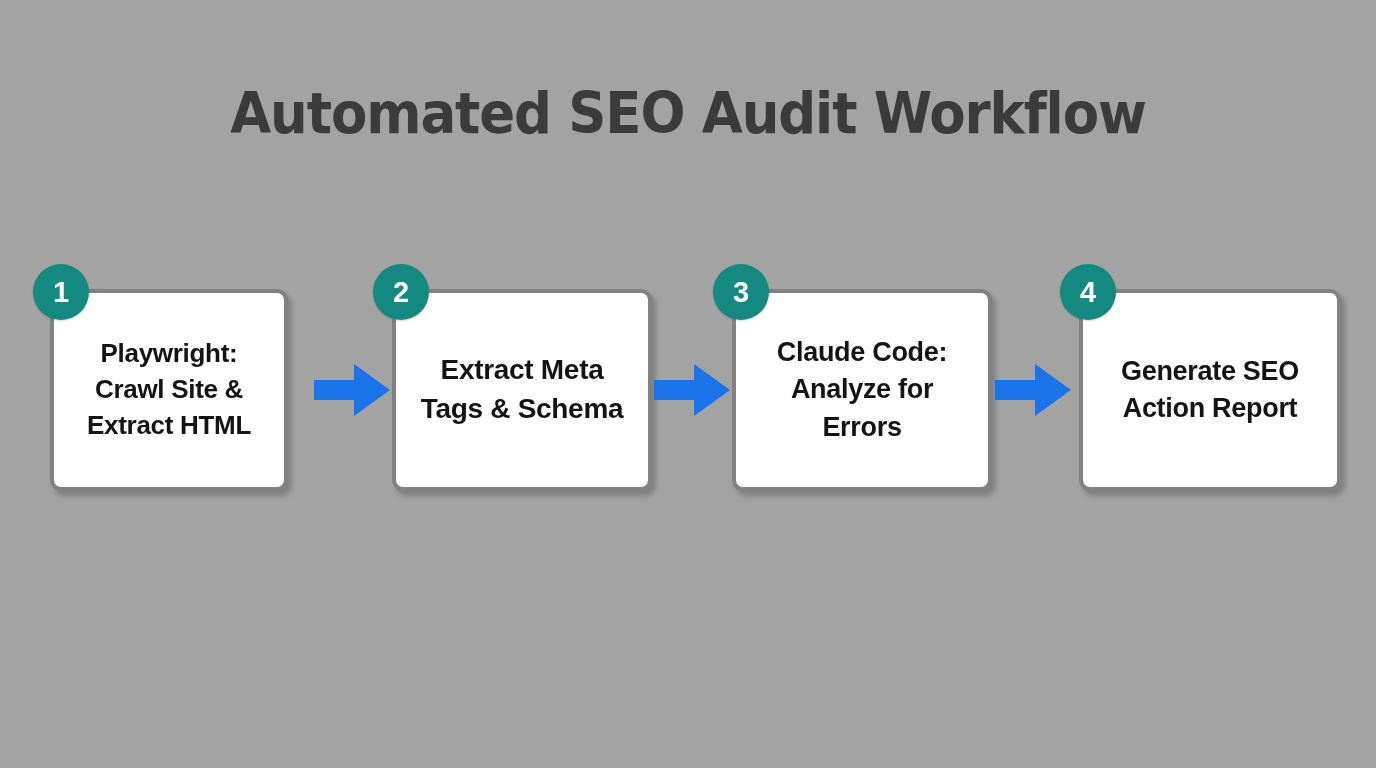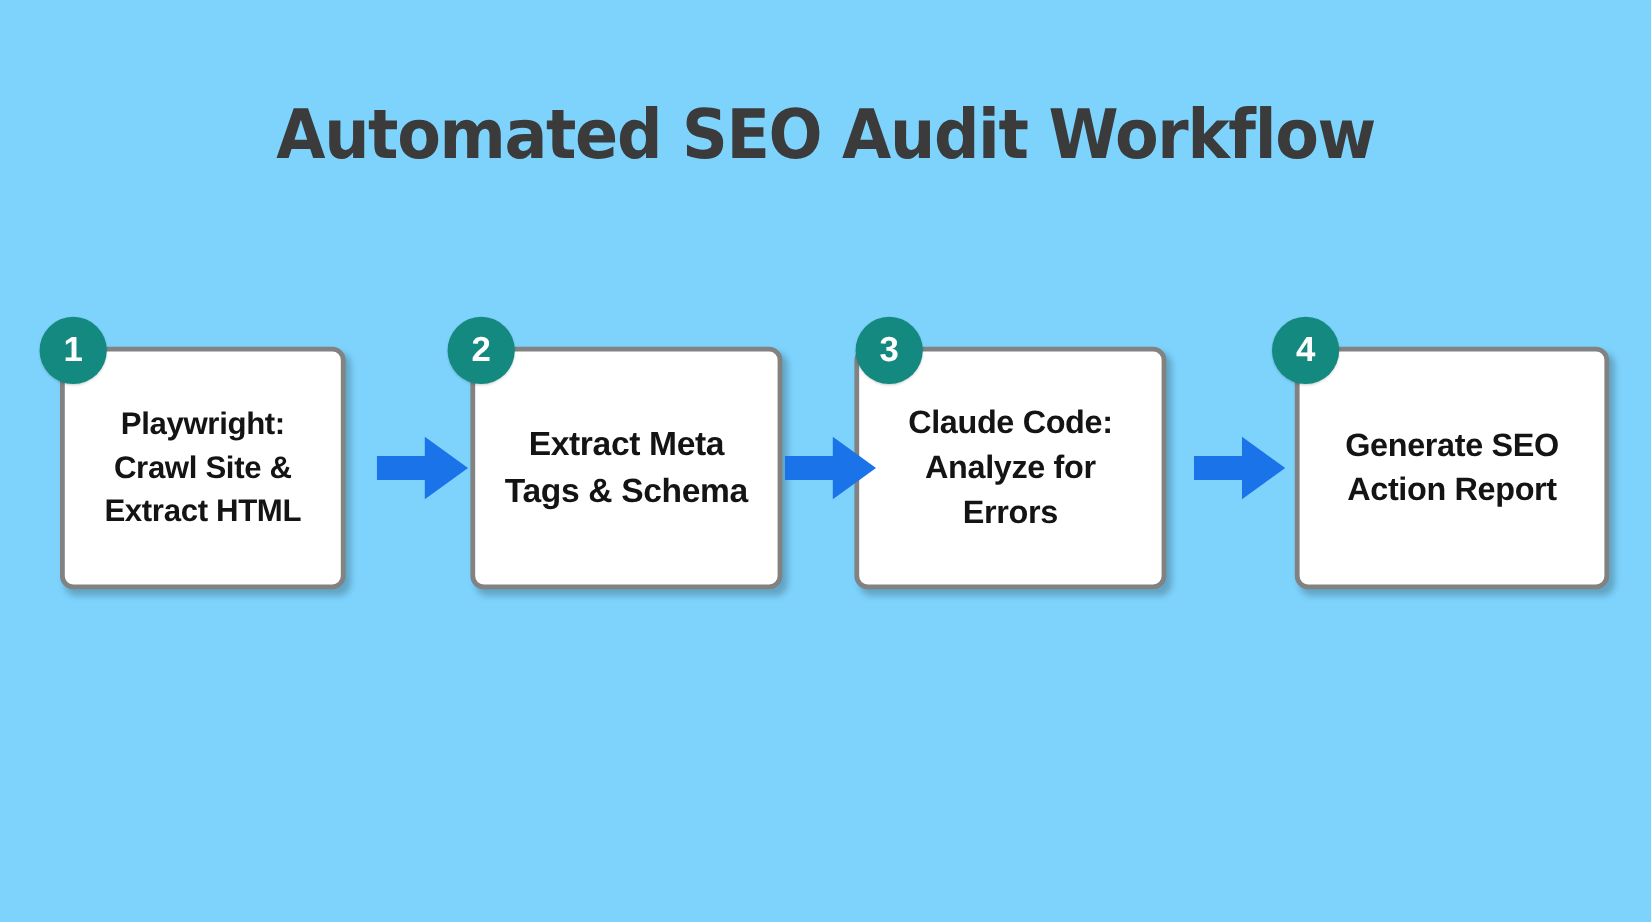--- a/index.html
+++ b/index.html
@@ -11,21 +11,21 @@
     height: 768px;
     background: #fdfdfd;
     font-family: "Liberation Sans", sans-serif;
     overflow: hidden;
   }
 
   #canvas {
     position: relative;
     width: 1376px;
     height: 768px;
-    background: #7dd3fc;
+    background: #a3a3a3;
   }
 
   
   #title {
     position: absolute;
     left: 0;
     top: 76px;
     width: 1376px;
     text-align: center;
     font-family: "DejaVu Sans", sans-serif;
@@ -71,21 +71,21 @@
     font-family: "Liberation Sans", sans-serif;
     font-weight: bold;
     color: #141414;
     line-height: 1.38;
     letter-spacing: -0.3px;
   }
 
   
   .step-1 { left: 50px;   width: 238px; }
   .step-2 { left: 392px;  width: 260px; }
-  .step-3 { left: 712px;  width: 260px; }
+  .step-3 { left: 732px;  width: 260px; }
   .step-4 { left: 1079px; width: 262px; }
 
   .step-1 .step-label { font-size: 26px; }
   .step-2 .step-label { font-size: 28px; }
   .step-3 .step-label { font-size: 27px; }
   .step-4 .step-label { font-size: 27px; }
 
   
   .badge {
     position: absolute;

